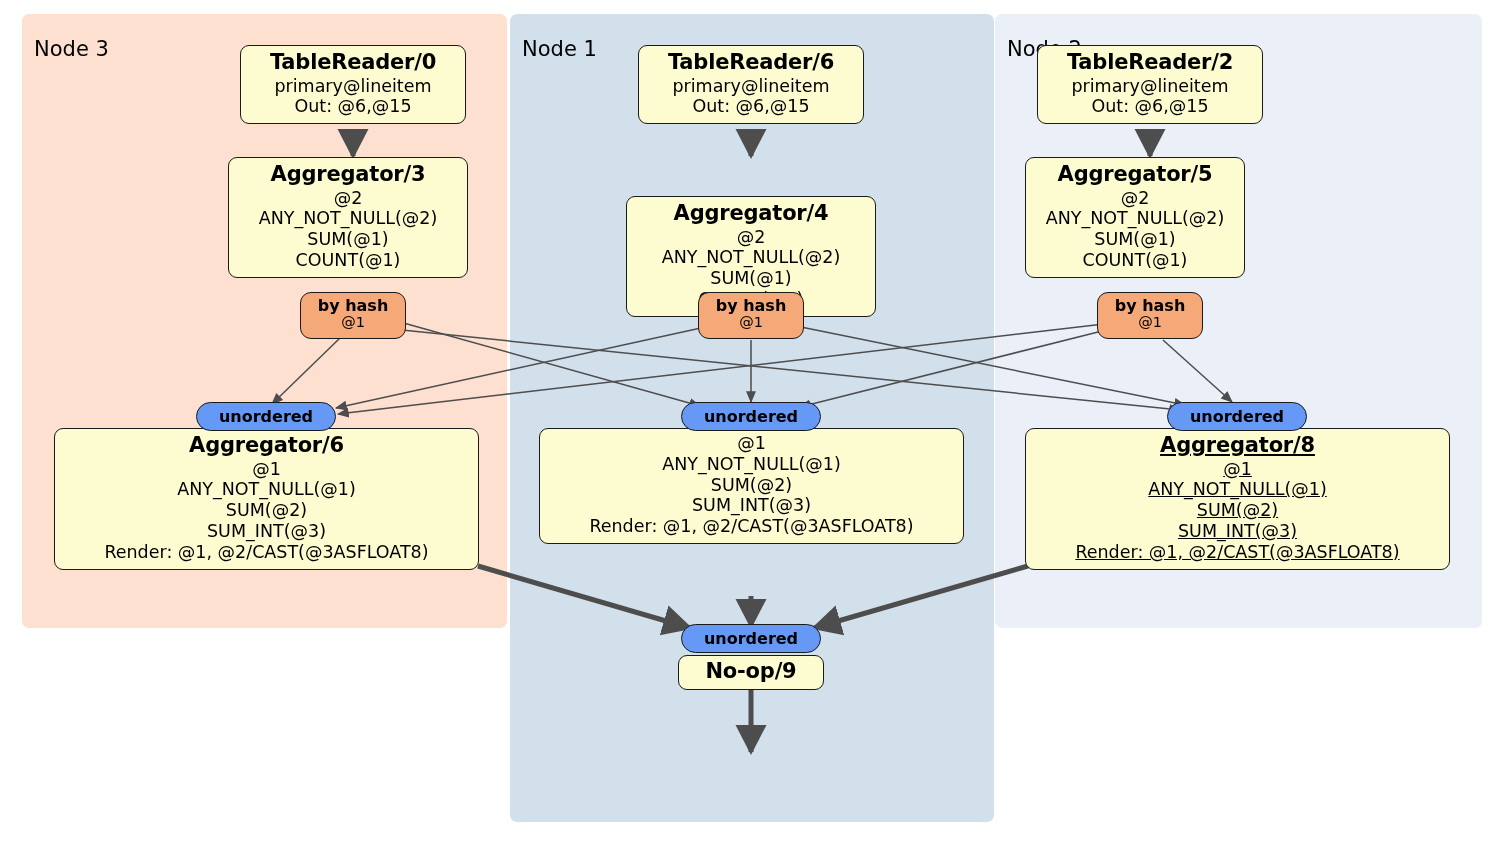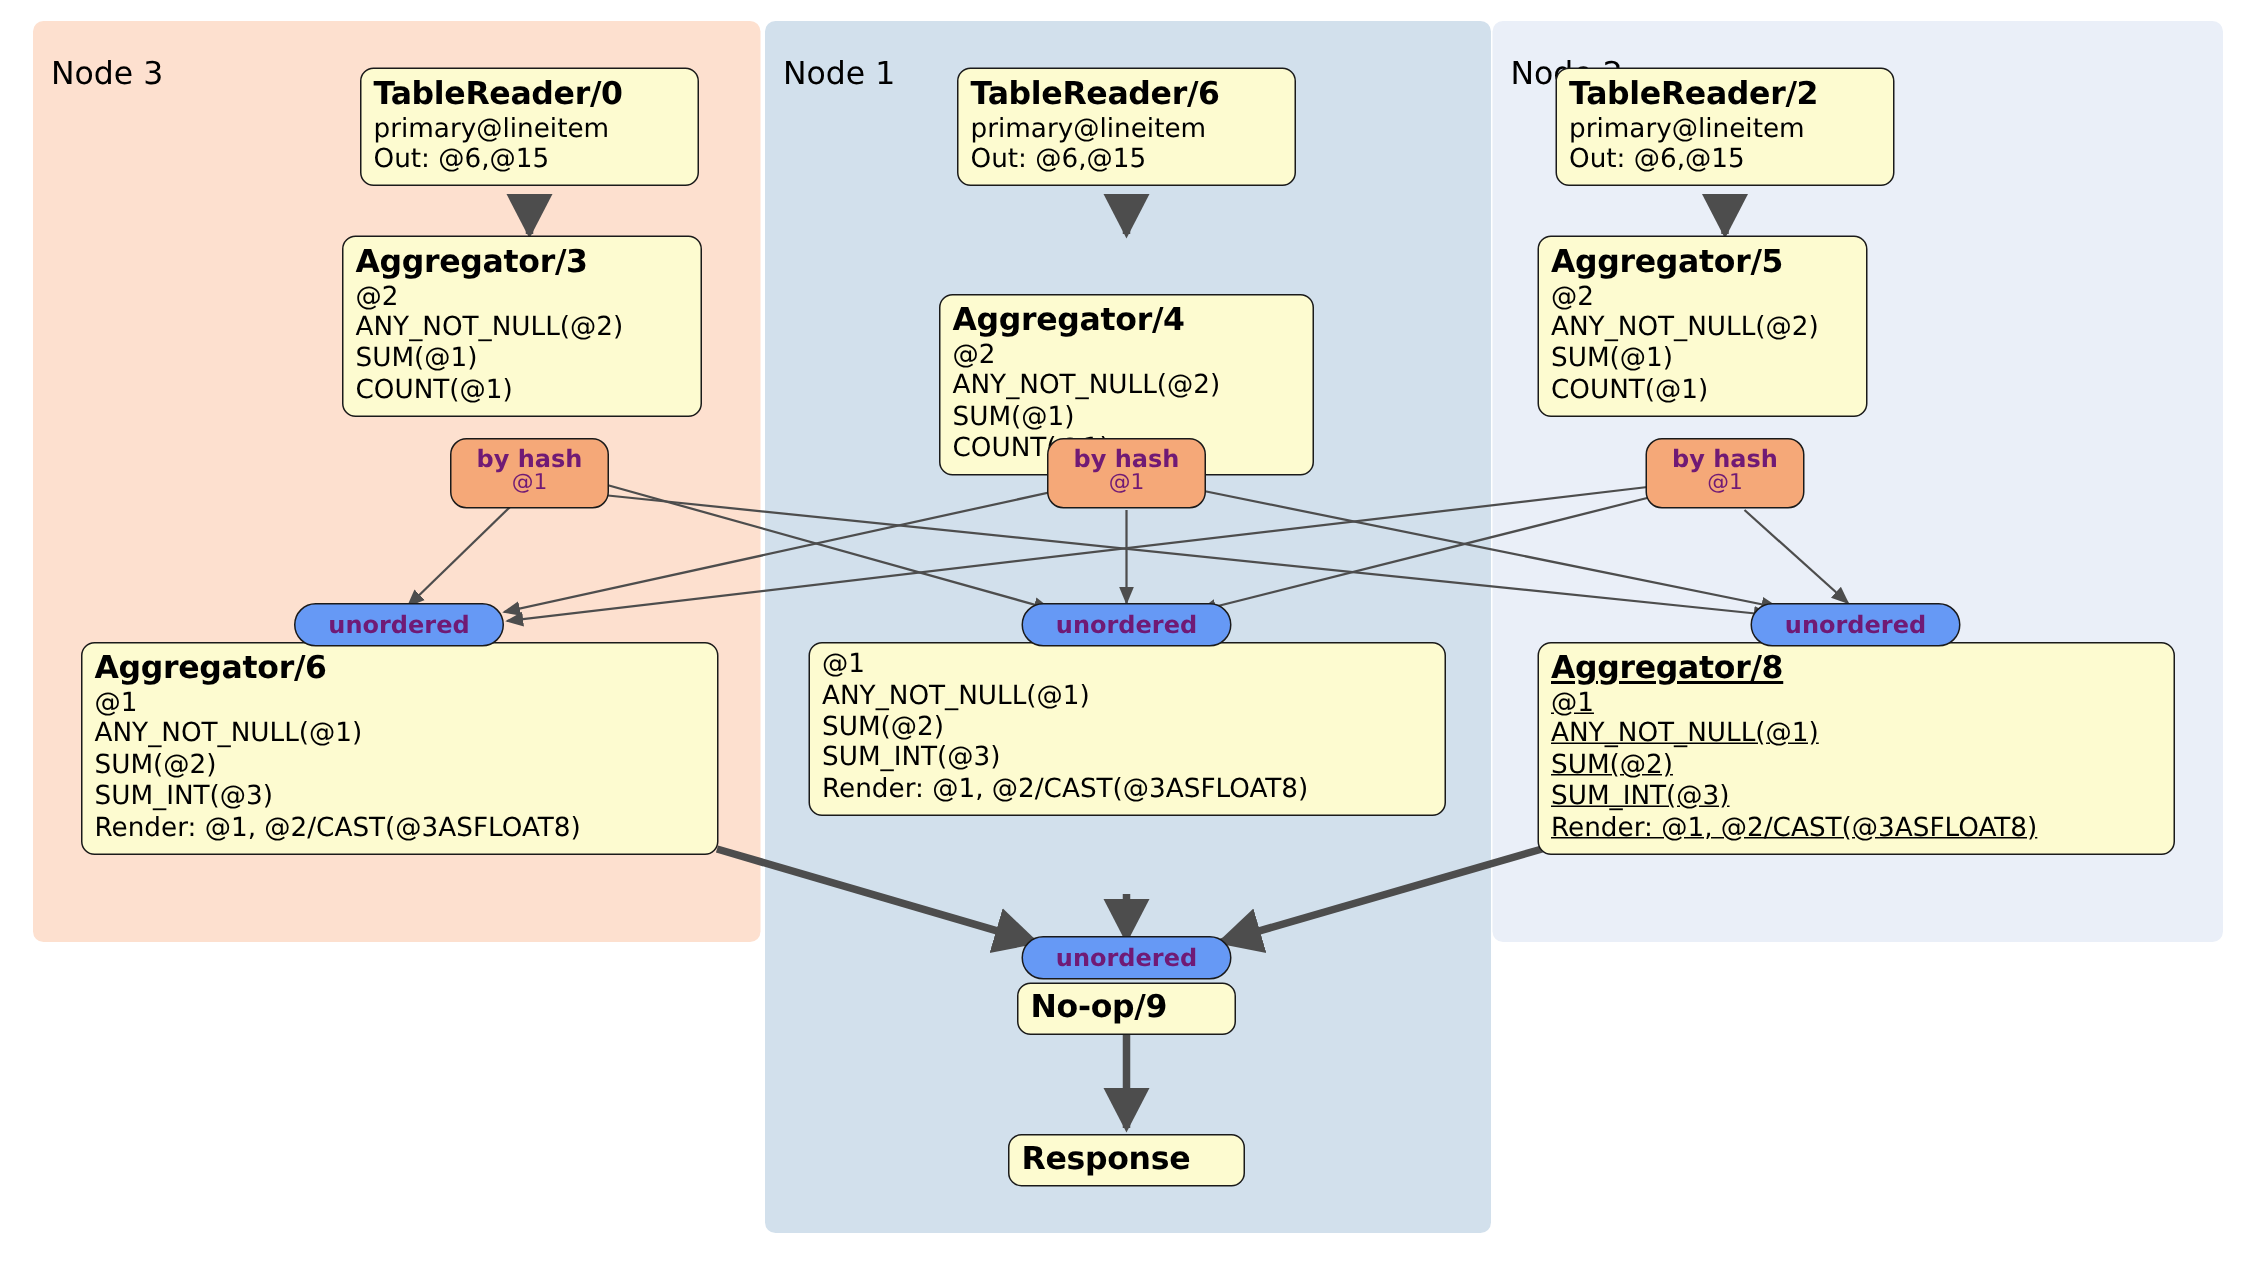--- a/index.html
+++ b/index.html
@@ -42,21 +42,21 @@
     pointer-events: none;
   }
 
   
   .proc {
     position: absolute;
     box-sizing: border-box;
     background: #fdfbd0;
     border: 1.6px solid #1a1a1a;
     border-radius: 9px;
-    text-align: left;
+    text-align: center;
     padding: 4px 8px 6px 8px;
     color: #000000;
   }
   .proc .title {
     font-weight: bold;
     font-size: 21px;
     line-height: 1.22;
     letter-spacing: -0.2px;
     white-space: nowrap;
   }
@@ -68,21 +68,21 @@
   .proc.small .title {
     font-size: 21px;
   }
 
   
   .pill {
     position: absolute;
     box-sizing: border-box;
     border: 1.6px solid #1a1a1a;
     text-align: center;
-    color: #701a75;
+    color: #000000;
     z-index: 5;
   }
   .pill .plabel {
     font-weight: bold;
     font-size: 16px;
     line-height: 1.12;
     white-space: nowrap;
   }
   .pill .psub {
     font-size: 14.5px;
@@ -225,23 +225,20 @@
   </div>
 
   <div class="pill sync" style="left:681px; top:624px; width:140px; height:29px;">
     <div class="plabel">unordered</div>
   </div>
 
   <div class="proc small" style="left:678px; top:655px; width:146px; padding-top:3px; padding-bottom:4px;">
     <div class="title">No-op/9</div>
   </div>
 
-  <div class="proc small" style="left:672px; top:756px; width:158px; padding-top:3px; padding-bottom:4px;">
-    <div class="title">Response</div>
-  </div>
 
   <div class="proc" style="left:1037px; top:45px; width:226px;">
     <div class="title">TableReader/2</div>
     <div class="line">primary@lineitem</div>
     <div class="line">Out: @6,@15</div>
   </div>
 
   <div class="proc" style="left:1025px; top:157px; width:220px;">
     <div class="title">Aggregator/5</div>
     <div class="line">@2</div>

